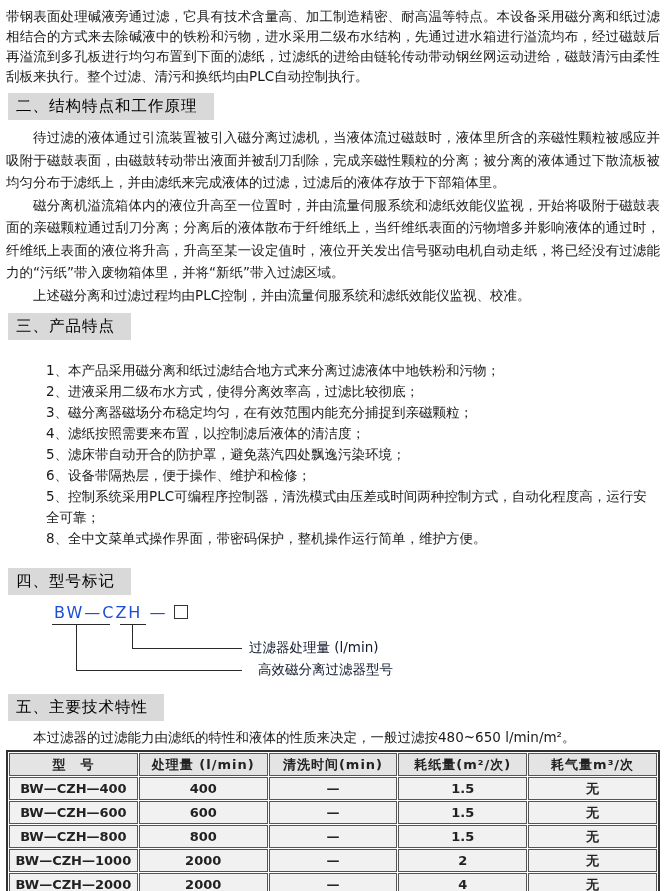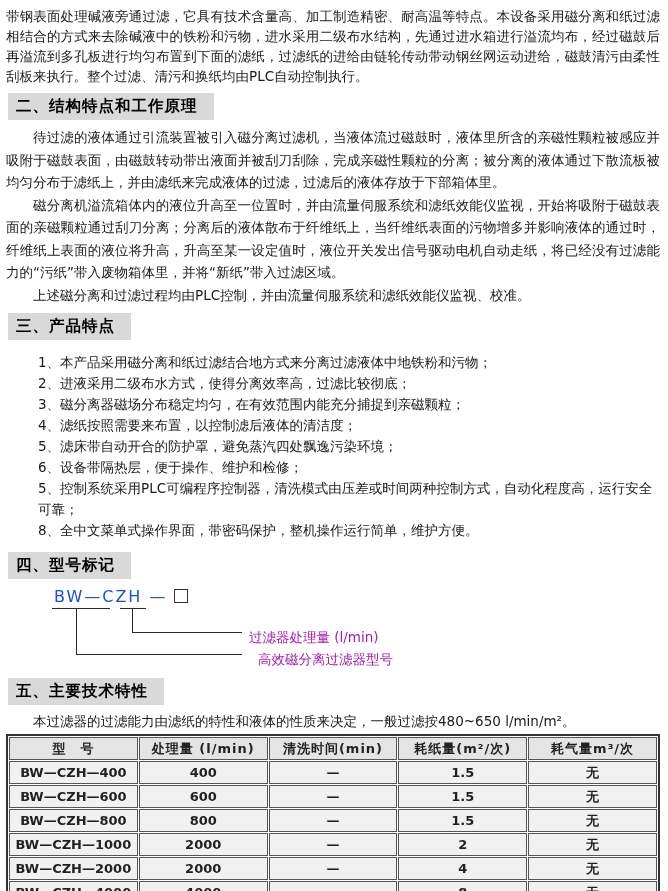--- a/index.html
+++ b/index.html
@@ -17,41 +17,41 @@
     line-height: 20px;
     text-align: justify;
     margin: 0;
   }
   .sec-structure p.body-text { line-height: 22.5px; text-indent: 2em; }
 
   .sec-header {
     display: inline-block;
     background: #d9d9d9;
     color: #000;
-    font-weight: bold;
+    font-weight: normal;
     font-size: 15.5px;
     letter-spacing: 1px;
     padding: 3px 16px 3px 8px;
     margin: 7px 0 6px 2px;
   }
 
-  ul.features { list-style: none; margin: 4px; padding: 2px 0 0 28px; }
+  ul.features { list-style: none; margin: 12px; padding: 2px 0 0 28px; }
   ul.features li { font-size: 13.5px; line-height: 21px; }
 
   
   .model-diagram { position: relative; height: 84px; margin-top: 2px; font-size: 13.5px; }
   .model-code { position: absolute; left: 48px; top: 0; font-size: 16px; letter-spacing: 2px; color: #1d4ed8; }
   .model-box {
     display: inline-block; width: 12px; height: 12px;
     border: 1.5px solid #333; margin-left: 7px; vertical-align: -1px;
   }
   .dline { position: absolute; background: transparent; }
   .hline { border-top: 1.5px solid #2a2a2a; height: 0; }
   .vline { border-left: 1.5px solid #2a2a2a; width: 0; }
-  .model-diagram .label { position: absolute; color: #a21caf; white-space: nowrap; margin-top: 6px; }
+  .model-diagram .label { position: absolute; color: #0f172a; white-space: nowrap; }
 
   .specs-intro {
     font-size: 13.5px; line-height: 20px;
     margin: 0 0 3px 0; text-indent: 2em;
   }
 
   table.specs {
     border-collapse: separate; border-spacing: 1px;
     border: 2px solid #333;
     background: #ffffff;

